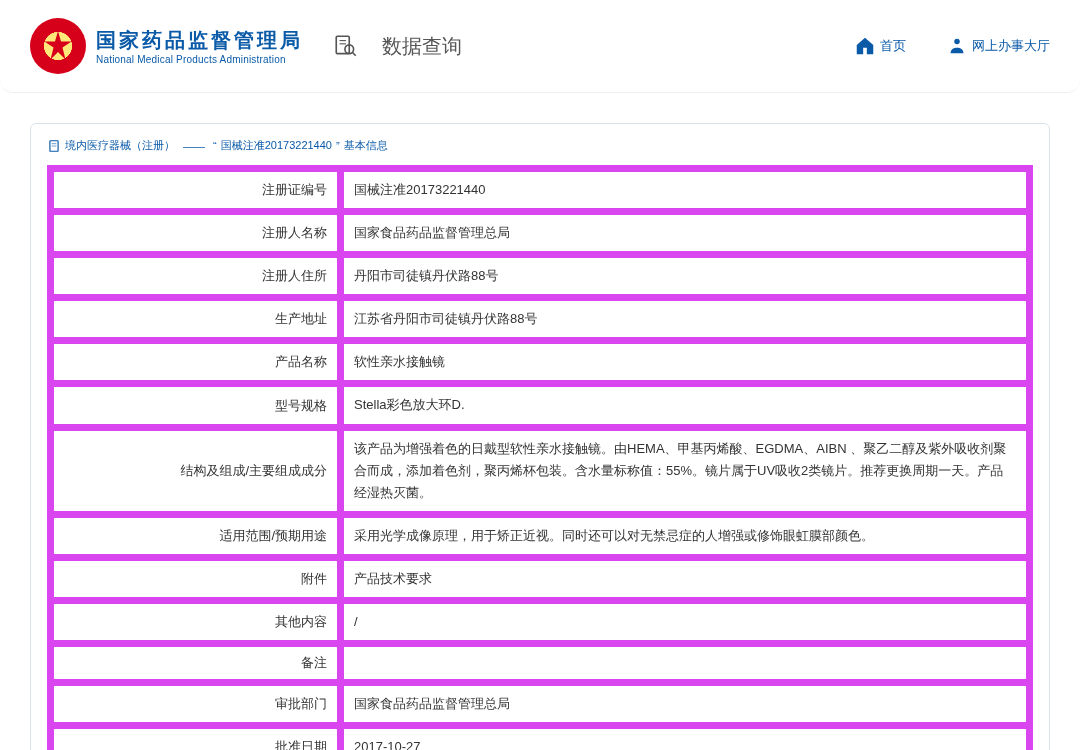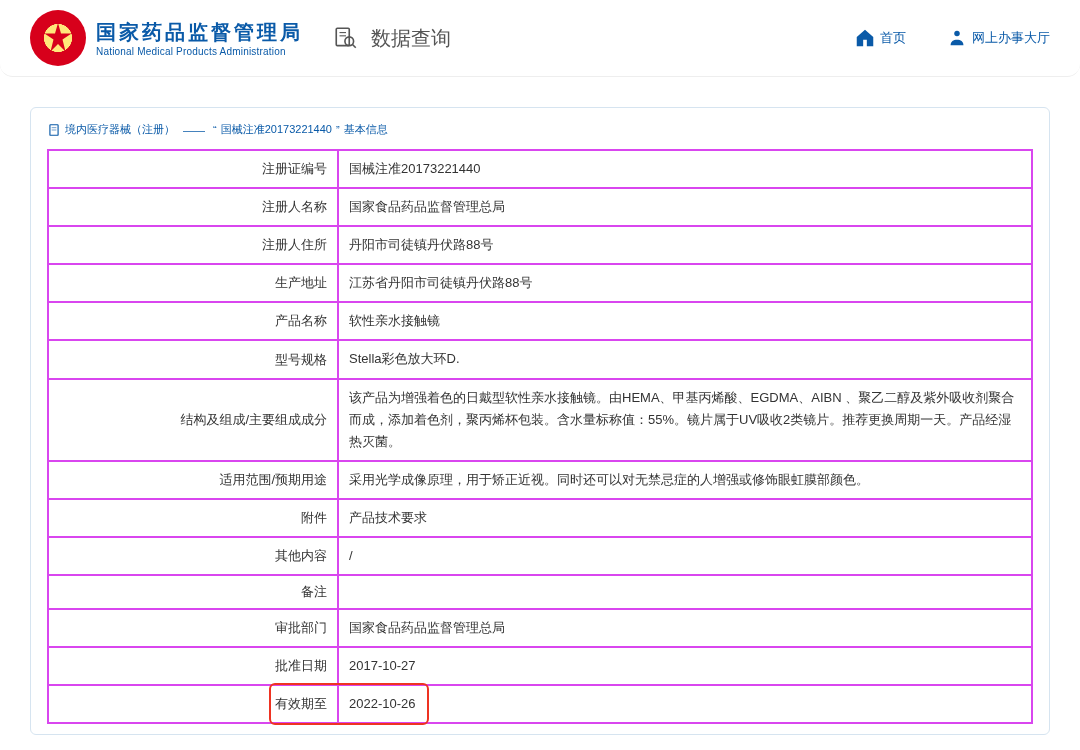--- a/index.html
+++ b/index.html
@@ -1,35 +1,35 @@
 <!DOCTYPE html>
 <html><head>
 <meta charset="utf-8">
 <style>
 * { margin: 0; padding: 0; box-sizing: border-box; }
 body { font-family: "Microsoft YaHei", Arial, sans-serif; background: #fff; font-size: 13px; color: #333; }
 
-.header { display: flex; align-items: center; padding: 10px 30px; border-bottom: 1px solid #eee; border-radius: 13px; }
+.header { display: flex; align-items: center; padding: 18px 30px; border-bottom: 1px solid #eee; border-radius: 13px; }
 .logo-block { display: flex; align-items: center; gap: 10px; }
 .emblem { width: 56px; height: 56px; border-radius: 50%; background: radial-gradient(circle,#ffe77a 35%,#d7001b 36%); position: relative; display:flex; align-items:center; justify-content:center;}
 .emblem svg { width: 36px; height: 36px; }
 .title-block .cn { font-size: 20px; font-weight: bold; color: #0a5aa8; letter-spacing:3px;}
 .title-block .en { font-size: 10px; color: #0a5aa8; letter-spacing:0.2px;}
-.search-title { display:flex; align-items:center; margin-left:30px; gap:12px; color:#555; font-size:20px;justify-content:flex-end;}
+.search-title { display:flex; align-items:center; margin-left:30px; gap:23px; color:#555; font-size:20px;justify-content:flex-end;}
 .search-title svg { width:26px; height:26px; }
 .nav-right { margin-left:auto; display:flex; gap:40px; }
 .nav-item { display:flex; flex-direction:row; align-items:center; color:#0a5aa8; font-size:13px; gap:4px; cursor:pointer;}
 .nav-item svg { width:22px; height:22px; fill:#0a5aa8;}
 
 .container { max-width: 1020px; margin: 30px auto 0; border:1px solid #d6e4f0; border-radius:6px; padding:14px 16px 10px; }
 .breadcrumb { color:#0a5aa8; font-size:11px; margin-bottom:12px; display:flex; align-items:center; gap:4px; flex-wrap:wrap;}
 .breadcrumb .doc-icon { width:14px; height:14px; }
 .breadcrumb .sep { color:#0a5aa8; margin:0 4px;}
 table.info { width:100%; border-collapse: collapse; }
-table.info td { border:2px solid #d946ef; padding:7px 10px; font-size:13px; vertical-align:middle;margin-top:44px;}
+table.info td { border:7px solid #d946ef; padding:7px 10px; font-size:13px; vertical-align:middle;margin-top:44px;}
 table.info td.label { width:290px; text-align:right; color:#333; background:#fff; }
 table.info td.value { background:#fff; color:#333; line-height:1.7;}
 .highlight-row td.label, .highlight-row td.value { position:relative; }
 .highlight-box { position:absolute; border:2px solid #e32; border-radius:6px; pointer-events:none;}
 .link { color:#0a5aa8; cursor:pointer;}
 </style>
 </head>
 <body>
 
 <div class="header">

